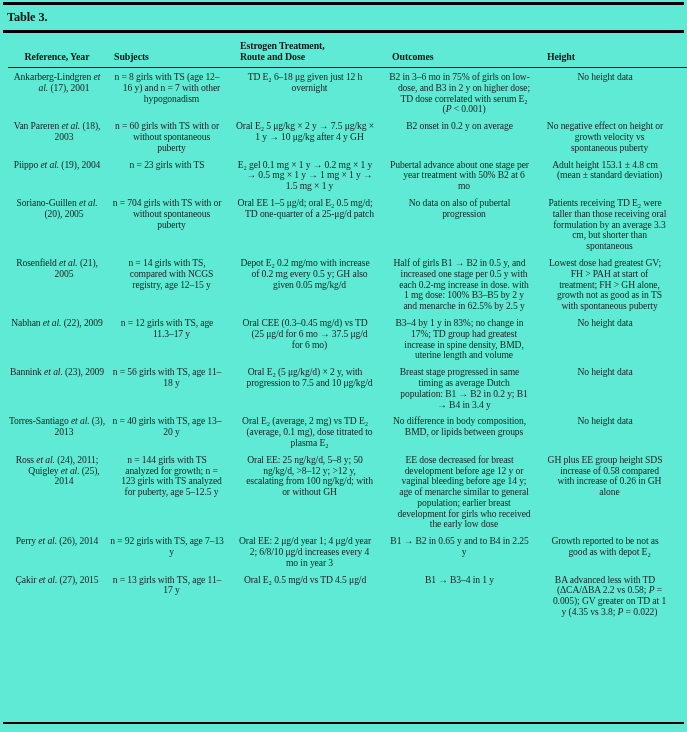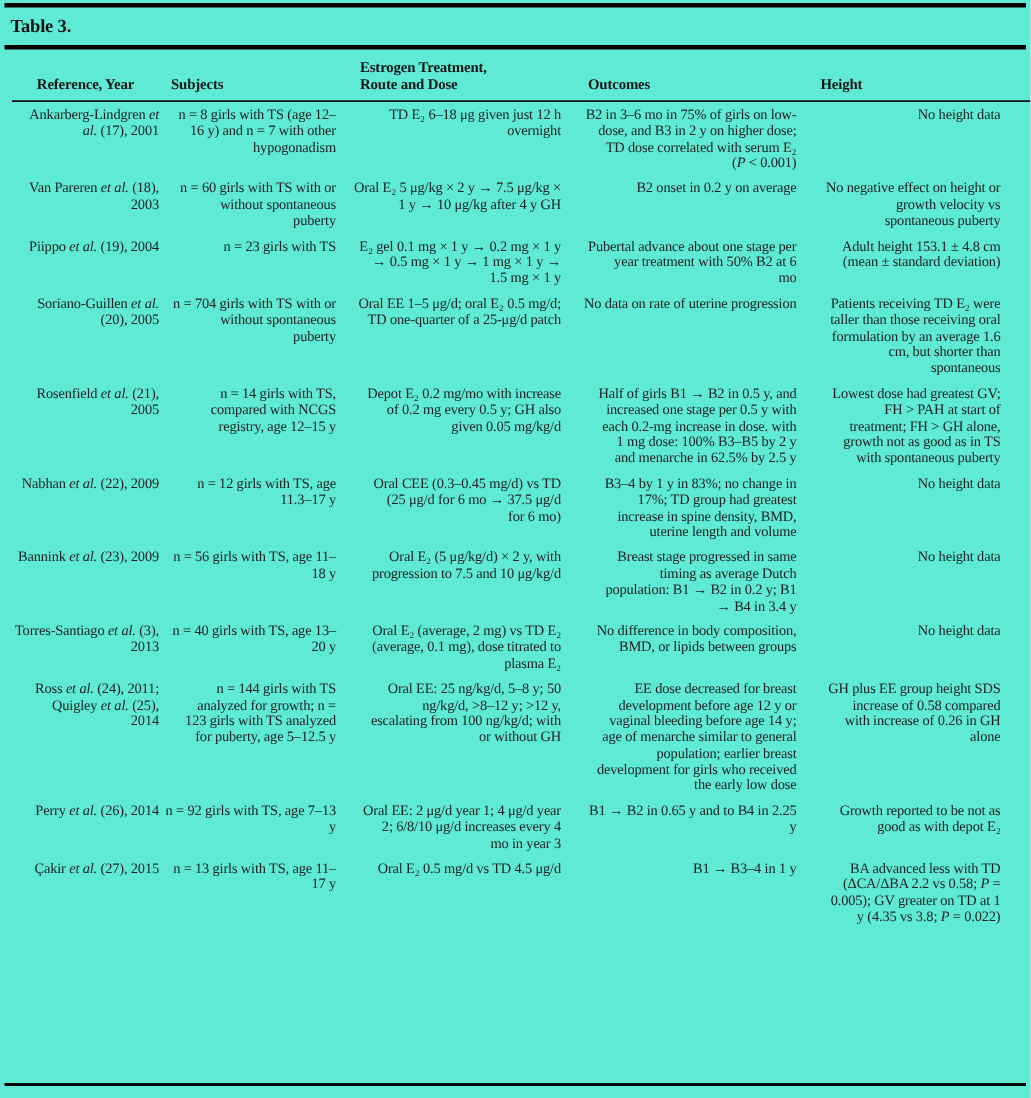--- a/index.html
+++ b/index.html
@@ -30,21 +30,21 @@
     font-size:9.9px; font-weight:bold; color:#161616;
     vertical-align:bottom; text-align:left;
     padding:7px 4px 5px 4px;
     border-bottom:1.4px solid #111;
     line-height:11px; letter-spacing:-0.1px;
     white-space:pre-line;
   }
   th.h-ref { text-align:center; padding-left:0; }
   td {
     font-size:9.6px; line-height:10.8px; letter-spacing:-0.1px;
-    vertical-align:top; text-align:right;
+    vertical-align:top; text-align:center;
     padding:0 10px 6px 9px; text-indent:-9px;
   }
   tbody tr:first-child td { padding-top:4px; }
   td.c-ref  { padding-right:4px;  padding-left:14px; text-indent:-14px; }
   td.c-subj { padding-right:12px; }
   td.c-trt  { padding-right:14px; }
   td.c-out  { padding-right:12px; }
   td.c-hgt  { padding-right:20px; }
   i { font-style:italic; }
 </style>
@@ -97,22 +97,22 @@
         <td class="c-ref">Piippo <i>et al.</i> (19), 2004</td>
         <td class="c-subj">n = 23 girls with TS</td>
         <td class="c-trt">E₂ gel 0.1 mg × 1 y → 0.2 mg × 1 y → 0.5 mg × 1 y → 1 mg × 1 y → 1.5 mg × 1 y</td>
         <td class="c-out">Pubertal advance about one stage per year treatment with 50% B2 at 6 mo</td>
         <td class="c-hgt">Adult height 153.1 ± 4.8 cm (mean ± standard deviation)</td>
       </tr>
       <tr>
         <td class="c-ref">Soriano-Guillen <i>et al.</i> (20), 2005</td>
         <td class="c-subj">n = 704 girls with TS with or without spontaneous puberty</td>
         <td class="c-trt">Oral EE 1–5 μg/d; oral E₂ 0.5 mg/d; TD one-quarter of a 25-μg/d patch</td>
-        <td class="c-out">No data on rate of uterine progression</td>
-        <td class="c-hgt">Patients receiving TD E₂ were taller than those receiving oral formulation by an average 1.6 cm, but shorter than spontaneous</td>
+        <td class="c-out">No data on also of pubertal progression</td>
+        <td class="c-hgt">Patients receiving TD E₂ were taller than those receiving oral formulation by an average 3.3 cm, but shorter than spontaneous</td>
       </tr>
       <tr>
         <td class="c-ref">Rosenfield <i>et al.</i> (21), 2005</td>
         <td class="c-subj">n = 14 girls with TS, compared with NCGS registry, age 12–15 y</td>
         <td class="c-trt">Depot E₂ 0.2 mg/mo with increase of 0.2 mg every 0.5 y; GH also given 0.05 mg/kg/d</td>
         <td class="c-out">Half of girls B1 → B2 in 0.5 y, and increased one stage per 0.5 y with each 0.2-mg increase in dose. with 1 mg dose: 100% B3–B5 by 2 y and menarche in 62.5% by 2.5 y</td>
         <td class="c-hgt">Lowest dose had greatest GV; FH &gt; PAH at start of treatment; FH &gt; GH alone, growth not as good as in TS with spontaneous puberty</td>
       </tr>
       <tr>
         <td class="c-ref">Nabhan <i>et al.</i> (22), 2009</td>

